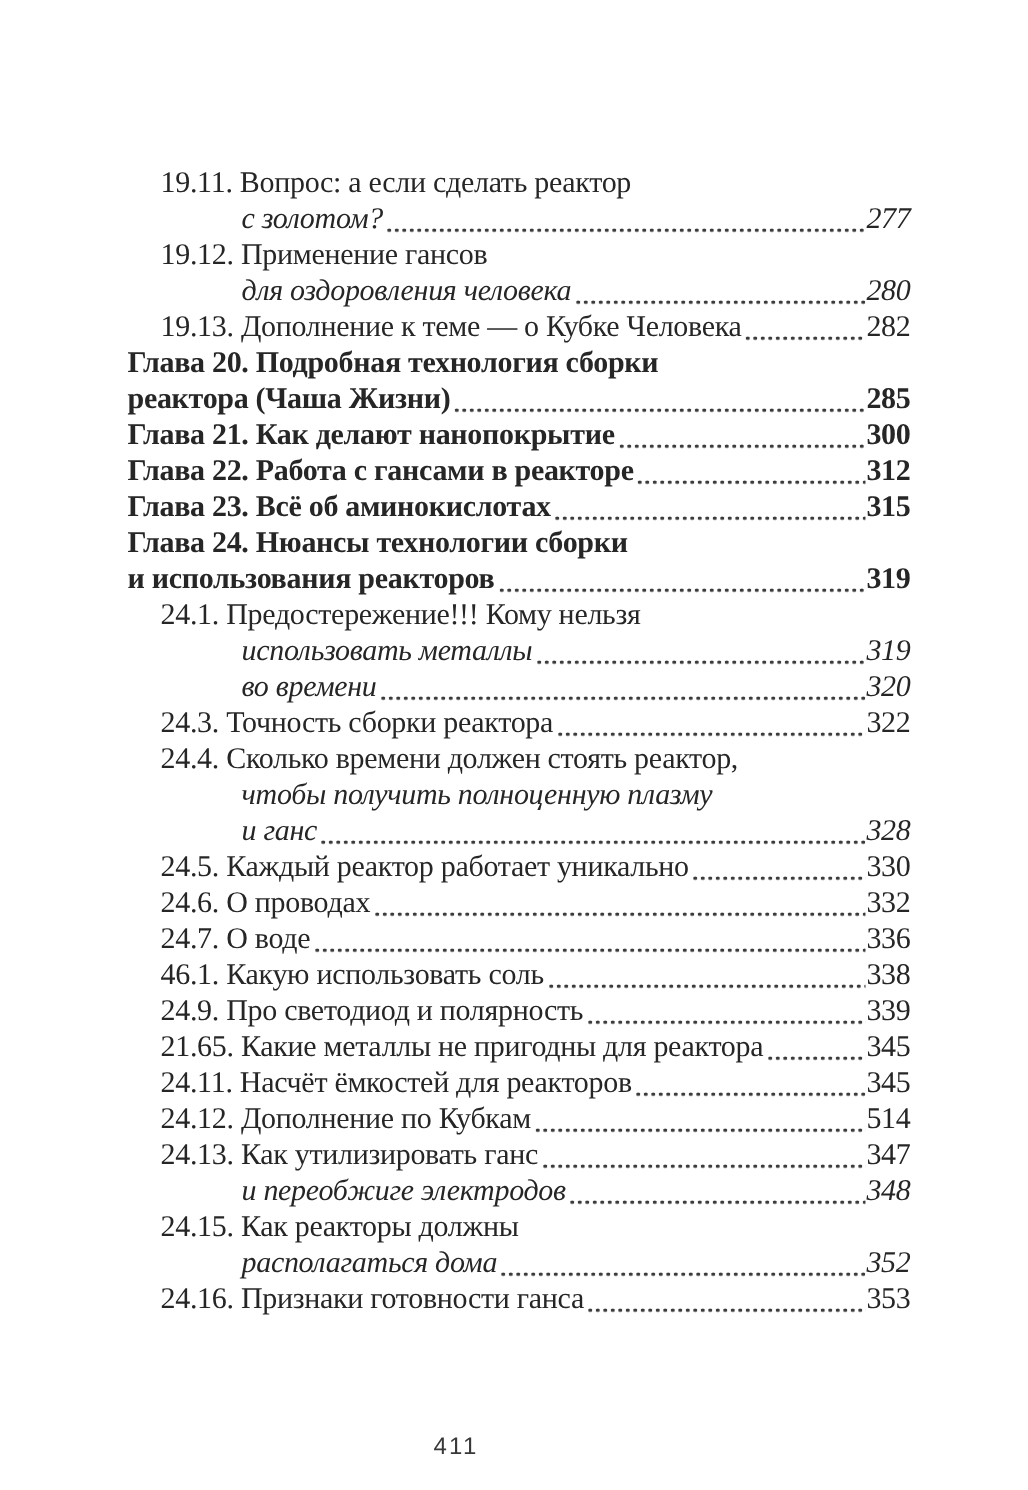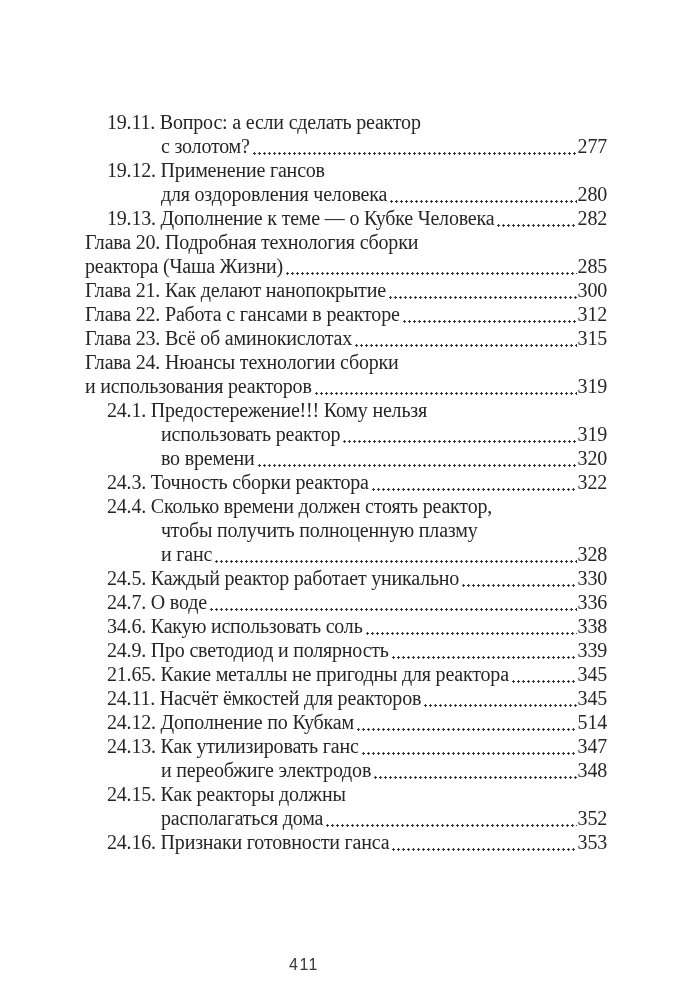--- a/index.html
+++ b/index.html
@@ -25,28 +25,29 @@
   }
   .toc-line {
     display: flex;
     align-items: baseline;
     height: 24px;
     font-size: 20px;
     letter-spacing: -0.2px;
     white-space: pre;
   }
   .toc-line.ch {
-    font-weight: 400;
+    font-weight: 700;
     padding-left: 0;
   }
   .toc-line.sec {
     padding-left: 22px;
   }
   .toc-line.cont {
     padding-left: 76px;
+    font-style: italic;
   }
   .toc-text {
     flex: 0 0 auto;
   }
   .leader {
     flex: 1 1 auto;
     min-width: 8px;
     height: 3px;
     align-self: flex-end;
     margin: 0 1px 4px 2px;
@@ -81,29 +82,30 @@
       <div class="toc-line cont"><span class="toc-text">для оздоровления человека</span><span class="leader"></span><span class="pagenum">280</span></div>
       <div class="toc-line sec"><span class="toc-text">19.13. Дополнение к теме — о Кубке Человека</span><span class="leader"></span><span class="pagenum">282</span></div>
       <div class="toc-line ch"><span class="toc-text">Глава 20. Подробная технология сборки</span></div>
       <div class="toc-line ch"><span class="toc-text">реактора (Чаша Жизни)</span><span class="leader"></span><span class="pagenum">285</span></div>
       <div class="toc-line ch"><span class="toc-text">Глава 21. Как делают нанопокрытие</span><span class="leader"></span><span class="pagenum">300</span></div>
       <div class="toc-line ch"><span class="toc-text">Глава 22. Работа с гансами в реакторе</span><span class="leader"></span><span class="pagenum">312</span></div>
       <div class="toc-line ch"><span class="toc-text">Глава 23. Всё об аминокислотах</span><span class="leader"></span><span class="pagenum">315</span></div>
       <div class="toc-line ch"><span class="toc-text">Глава 24. Нюансы технологии сборки</span></div>
       <div class="toc-line ch"><span class="toc-text">и использования реакторов</span><span class="leader"></span><span class="pagenum">319</span></div>
       <div class="toc-line sec"><span class="toc-text">24.1. Предостережение!!! Кому нельзя</span></div>
-      <div class="toc-line cont"><span class="toc-text">использовать реактор</span><span class="leader"></span><span class="pagenum">319</span></div>
+      <div class="toc-line cont"><span class="toc-text">использовать металлы</span><span class="leader"></span><span class="pagenum">319</span></div>
       <div class="toc-line cont"><span class="toc-text">во времени</span><span class="leader"></span><span class="pagenum">320</span></div>
       <div class="toc-line sec"><span class="toc-text">24.3. Точность сборки реактора</span><span class="leader"></span><span class="pagenum">322</span></div>
       <div class="toc-line sec"><span class="toc-text">24.4. Сколько времени должен стоять реактор,</span></div>
       <div class="toc-line cont"><span class="toc-text">чтобы получить полноценную плазму</span></div>
       <div class="toc-line cont"><span class="toc-text">и ганс</span><span class="leader"></span><span class="pagenum">328</span></div>
       <div class="toc-line sec"><span class="toc-text">24.5. Каждый реактор работает уникально</span><span class="leader"></span><span class="pagenum">330</span></div>
+      <div class="toc-line sec"><span class="toc-text">24.6. О проводах</span><span class="leader"></span><span class="pagenum">332</span></div>
       <div class="toc-line sec"><span class="toc-text">24.7. О воде</span><span class="leader"></span><span class="pagenum">336</span></div>
-      <div class="toc-line sec"><span class="toc-text">34.6. Какую использовать соль</span><span class="leader"></span><span class="pagenum">338</span></div>
+      <div class="toc-line sec"><span class="toc-text">46.1. Какую использовать соль</span><span class="leader"></span><span class="pagenum">338</span></div>
       <div class="toc-line sec"><span class="toc-text">24.9. Про светодиод и полярность</span><span class="leader"></span><span class="pagenum">339</span></div>
       <div class="toc-line sec"><span class="toc-text">21.65. Какие металлы не пригодны для реактора</span><span class="leader"></span><span class="pagenum">345</span></div>
       <div class="toc-line sec"><span class="toc-text">24.11. Насчёт ёмкостей для реакторов</span><span class="leader"></span><span class="pagenum">345</span></div>
       <div class="toc-line sec"><span class="toc-text">24.12. Дополнение по Кубкам</span><span class="leader"></span><span class="pagenum">514</span></div>
       <div class="toc-line sec"><span class="toc-text">24.13. Как утилизировать ганс</span><span class="leader"></span><span class="pagenum">347</span></div>
       <div class="toc-line cont"><span class="toc-text">и переобжиге электродов</span><span class="leader"></span><span class="pagenum">348</span></div>
       <div class="toc-line sec"><span class="toc-text">24.15. Как реакторы должны</span></div>
       <div class="toc-line cont"><span class="toc-text">располагаться дома</span><span class="leader"></span><span class="pagenum">352</span></div>
       <div class="toc-line sec"><span class="toc-text">24.16. Признаки готовности ганса</span><span class="leader"></span><span class="pagenum">353</span></div>
     </div>

